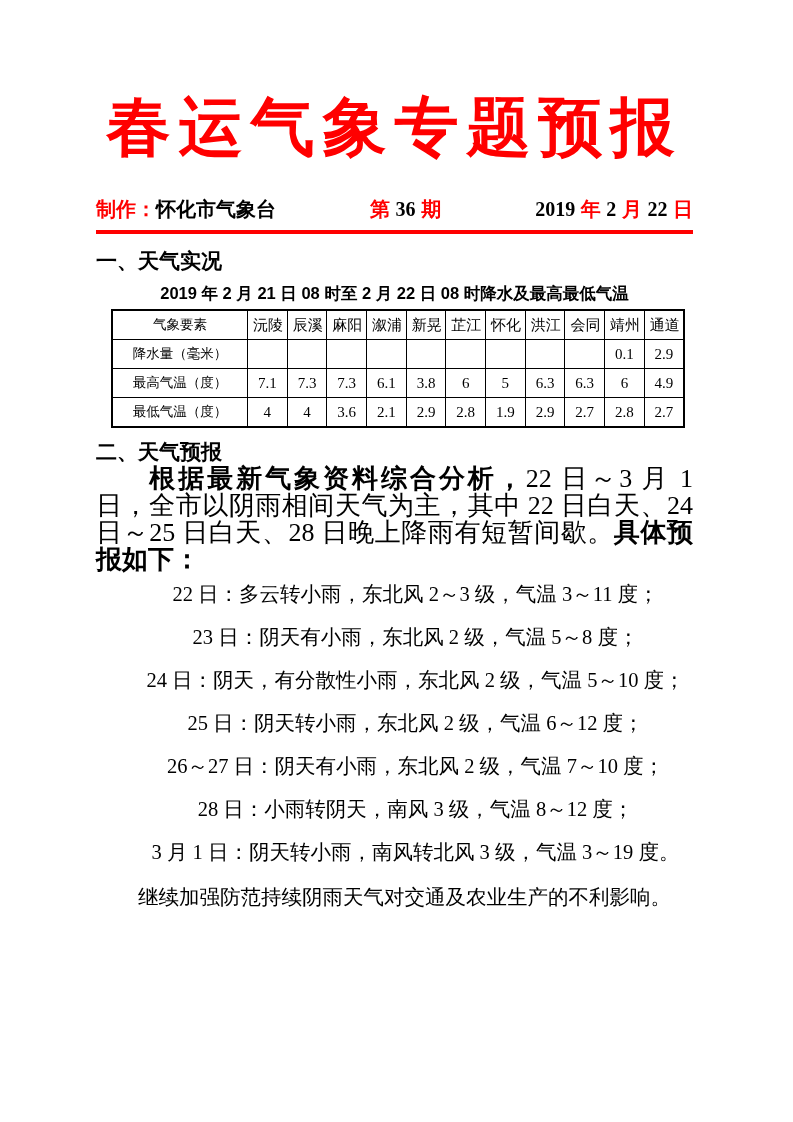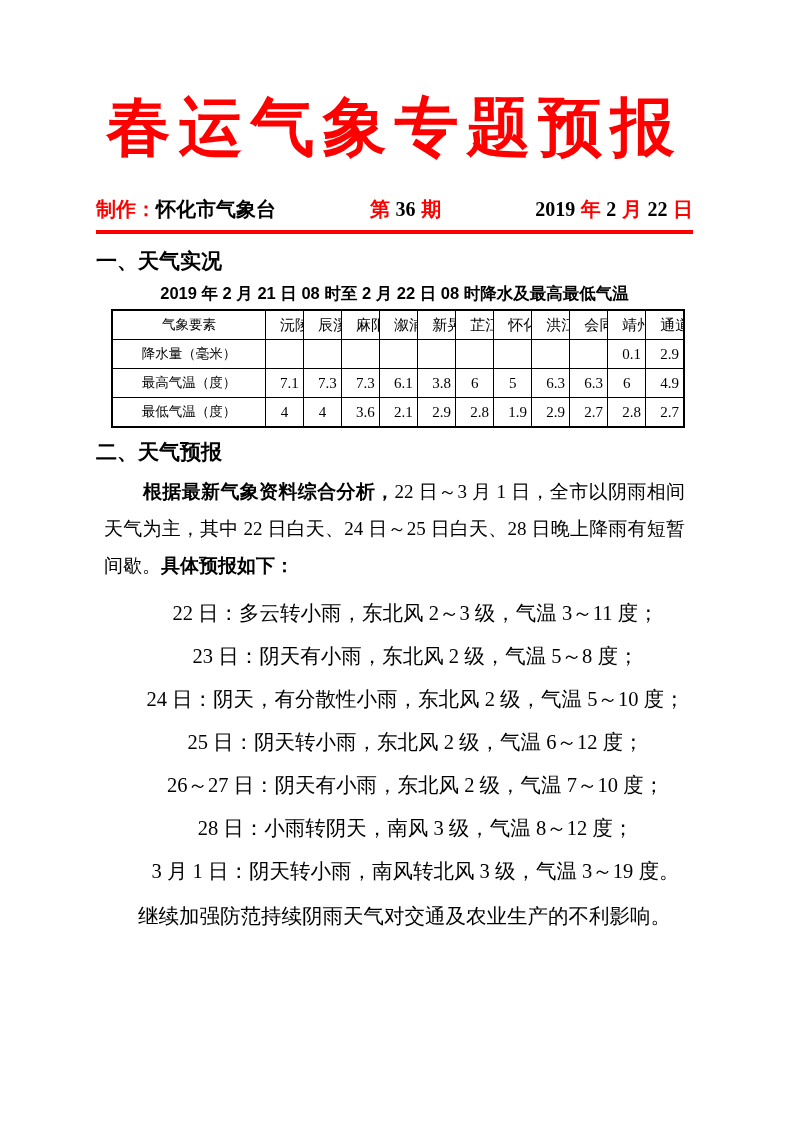--- a/index.html
+++ b/index.html
@@ -62,37 +62,37 @@
   table.weather {
     border-collapse: collapse;
     table-layout: fixed;
     width: 574px;
     margin: 5px 0 0 15px;
     border: 2px solid #000000;
   }
   table.weather td {
     border: 1px solid #000000;
     height: 28px;
-    padding: 0 14px;
+    padding: 0 5px;
     text-align: center;
     vertical-align: middle;
     font-family: "Liberation Serif", serif;
     font-size: 15px;
     overflow: hidden;
     white-space: nowrap;
   }
   table.weather td.first-col {
     width: 124px;
     font-size: 13.5px;
   }
   .sec2-heading { margin-top: 10px; }
   .body-para {
-    margin: 8px;
-    font-size: 19px;
-    line-height: 37px;
+    margin: 0;
+    font-size: 26px;
+    line-height: 27px;
     text-indent: 2.05em;
     text-align: justify;
     font-family: "Liberation Serif", serif;
   }
   .bold-hei { font-family: "Liberation Sans", sans-serif; font-weight: 700; }
   .forecast-list {
     margin: 0; padding: 0;
     list-style: none;
     font-size: 20.5px;
     line-height: 43px;

